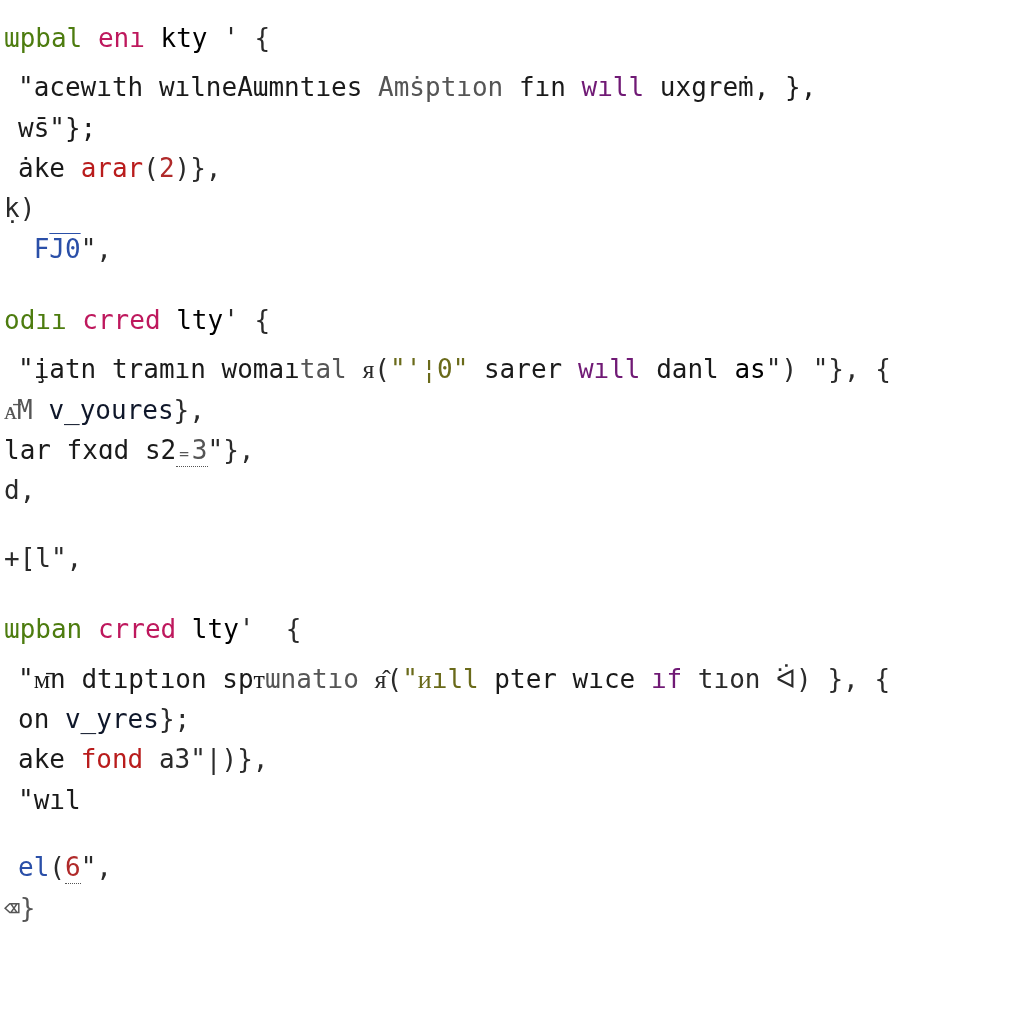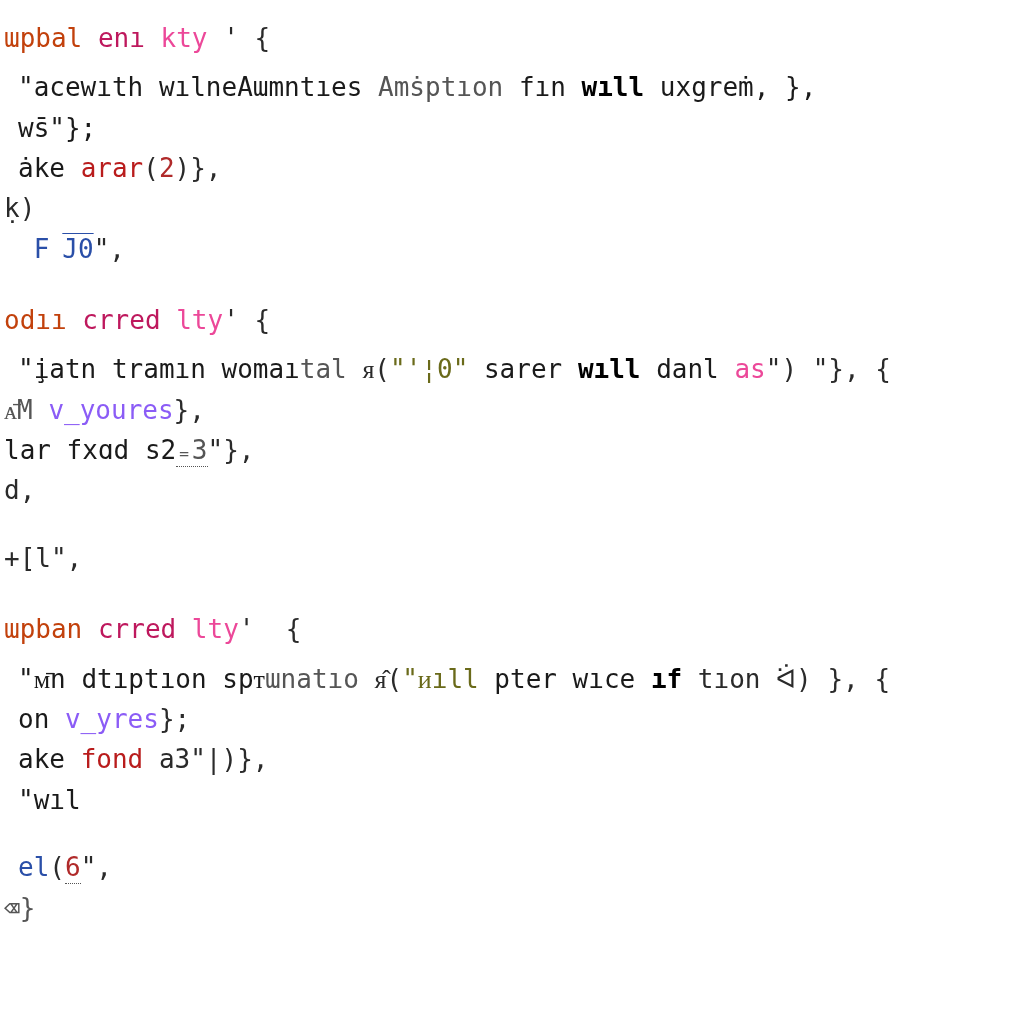--- a/index.html
+++ b/index.html
@@ -19,32 +19,32 @@
     white-space: pre;
   }
   .line {
     display: block;
     padding-left: 4px;
   }
   .sub { padding-left: 18px; }
   .blank { height: 1.05em; }
 
   
-  .kw1   { color: #c2410c; }   
+  .kw1   { color: #4d7c0f; }   
   .kw2   { color: #be185d; }   
-  .ident { color: #ec4899; }   
+  .ident { color: #000000; }   
   .str   { color: #1a1a1a; }   
   .num   { color: #b02a2a; }   
   .fn    { color: #b91c1c; }   
-  .var   { color: #8b5cf6; }   
+  .var   { color: #0f172a; }   
   .call  { color: #2a4fa8; }   
   .punct { color: #2a2a2a; }
   .muted { color: #555555; }
-  .red   { color: #000000; font-weight: bold; }
+  .red   { color: #701a75; }
   .olive { color: #6a6a1a; }
 
-  .ol { text-decoration: overline; text-decoration-thickness: 1px; margin-left: 13px; }
+  .ol { text-decoration: overline; text-decoration-thickness: 1px; }
   .udot { border-bottom: 1px dotted #555; padding-bottom: 1px; }
 </style>
 </head>
 <body>
 
 <div class="editor"><div class="line"><span class="kw1">ɯpbal </span><span class="kw2">enı </span><span class="ident">kty</span><span class="punct"> ' {</span></div><div class="line" style="height: 0.35em;"></div><div class="line sub"><span class="str">"acewıth wılneAɯmntıes </span><span class="muted">Amṡptıon</span><span class="str"> fın </span><span class="red">wıll</span><span class="str"> uxgreṁ, },</span></div><div class="line sub"><span class="str">ws̄"};</span></div><div class="line sub"><span class="str">ȧke </span><span class="fn">arar</span><span class="punct">(</span><span class="num">2</span><span class="punct">)},</span></div><div class="line"><span class="punct">ḳ)</span></div><div class="line sub"><span class="punct"> </span><span class="call">F</span><span class="call ol">J0</span><span class="punct">",</span></div><div class="line" style="height: 1.2em;"></div><div class="line"><span class="kw1">odıı </span><span class="kw2">crred </span><span class="ident">lty</span><span class="punct">' {</span></div><div class="line" style="height: 0.35em;"></div><div class="line sub"><span class="str">"i̧atn tramın womaı</span><span class="muted">tal </span><span class="punct">ᴙ(</span><span class="olive">"'¦0"</span><span class="str"> sarer </span><span class="red">wıll</span><span class="str"> danl </span><span class="ident">as</span><span class="punct">") "}, {</span></div><div class="line"><span class="muted">ᴀ̄M </span><span class="var">v_youres</span><span class="punct">},</span></div><div class="line"><span class="str">lar fxɑd s2</span><span class="muted udot">₌3</span><span class="punct">"},</span></div><div class="line"><span class="punct">d,</span></div><div class="line blank"></div><div class="line"><span class="punct">+[l",</span></div><div class="line" style="height: 1.2em;"></div><div class="line"><span class="kw1">ɯpban </span><span class="kw2">crred </span><span class="ident">lty</span><span class="punct">'  {</span></div><div class="line" style="height: 0.35em;"></div><div class="line sub"><span class="str">"ᴍ̄n dtıptıon spᴛ</span><span class="muted">ɯnatıo </span><span class="punct">ᴙ̂(</span><span class="olive">"ᴎıll</span><span class="str"> pter wıce </span><span class="red">ıf</span><span class="punct"> tıon ᐛ) }, {</span></div><div class="line sub"><span class="str">on </span><span class="var">v_yres</span><span class="punct">};</span></div><div class="line sub"><span class="str">ake </span><span class="fn">fond</span><span class="punct"> a3"|)},</span></div><div class="line sub"><span class="str">"wıl</span></div><div class="line blank"></div><div class="line sub"><span class="call">el</span><span class="punct">(</span><span class="num udot">6</span><span class="punct">",</span></div><div class="line"><span class="muted">⌫}</span></div></div>
 
 </body></html>

